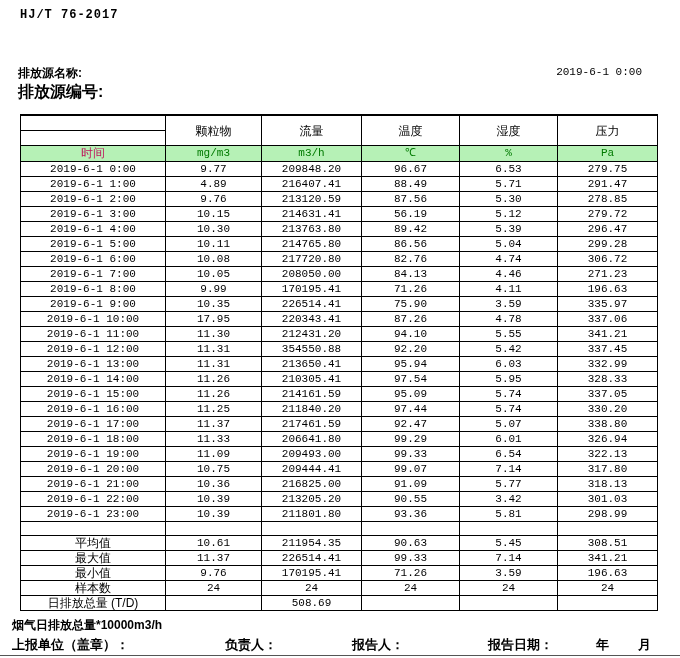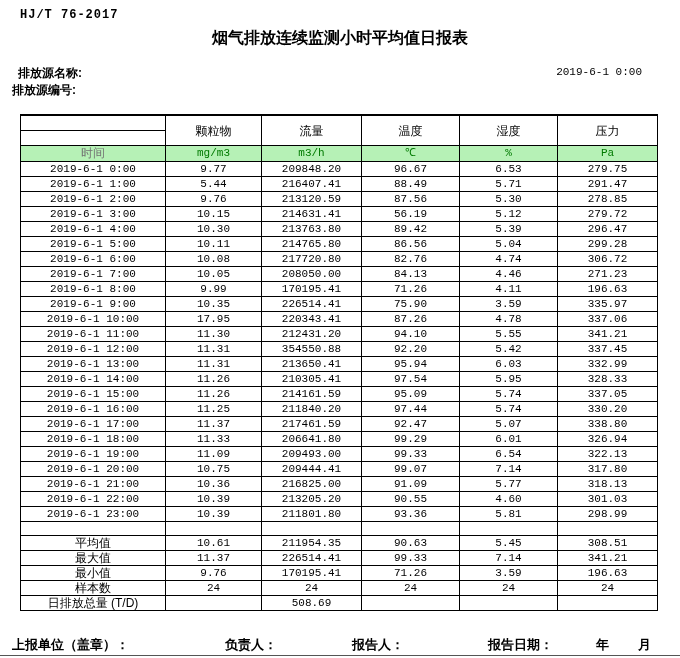--- a/index.html
+++ b/index.html
@@ -2,32 +2,32 @@
 <html><head>
 <meta charset="utf-8">
 <style>
   html,body{margin:0;padding:0;background:#fff;}
   body{font-family:"Liberation Sans","DejaVu Sans",sans-serif;color:#000;}
   #page{position:relative;width:680px;height:658px;background:#fff;overflow:hidden;}
 
   #doc-code{position:absolute;left:20px;top:8px;font-family:"Liberation Mono","DejaVu Sans Mono",monospace;font-weight:bold;font-size:12px;letter-spacing:1px;}
   #title{position:absolute;left:0;top:28px;width:100%;text-align:center;font-size:16px;font-weight:bold;}
   #source-name{position:absolute;left:18px;top:65px;font-size:12px;font-weight:bold;}
-  #source-id{position:absolute;left:12px;top:82px;font-size:12px;font-weight:bold;}
+  #source-id{position:absolute;left:18px;top:82px;font-size:16px;font-weight:bold;}
   #datetime{position:absolute;right:38px;top:66px;font-size:11px;font-family:"Liberation Mono","DejaVu Sans Mono",monospace;}
 
   table#report{position:absolute;left:20px;top:114px;border-collapse:collapse;table-layout:fixed;width:637px;
     font-family:"Liberation Mono","DejaVu Sans Mono",monospace;font-size:11px;border-radius:16px;}
   table#report{border:1px solid #000;border-top:2px solid #000;}
   #report td,#report th{border:1px solid #000;text-align:center;padding:0;height:14px;line-height:14px;
     overflow:hidden;white-space:nowrap;font-weight:normal;}
   #report thead th{font-family:"Liberation Sans","DejaVu Sans",sans-serif;font-size:12px;}
   #report tr.unit-row td{background:#b6f1b6;height:15px;line-height:15px;}
   #report tr.unit-row td.unit{color:#007a00;}
-  #report tr.unit-row td.time-head{font-family:"Liberation Sans","DejaVu Sans",sans-serif;font-size:12px;color:#737373;}
+  #report tr.unit-row td.time-head{font-family:"Liberation Sans","DejaVu Sans",sans-serif;font-size:12px;color:#be185d;}
   #report tbody td{height:14px;}
   #report tr.spacer td{height:13px;}
   #report .sum-label{font-family:"Liberation Sans","DejaVu Sans",sans-serif;font-size:12px;}
 
   #footer-note{position:absolute;left:12px;top:617px;font-size:12px;font-weight:bold;}
   #signature-line{position:absolute;left:0;top:636px;width:680px;font-size:13px;font-weight:bold;}
   #signature-line span{position:absolute;white-space:nowrap;}
   #sig-unit{left:12px;}
   #sig-resp{left:225px;}
   #sig-reporter{left:352px;}
@@ -35,21 +35,20 @@
   #sig-year{left:596px;}
   #sig-month{left:638px;}
   #bottom-rule{position:absolute;left:0;top:655px;width:680px;border-top:1px solid #555;}
 </style>
 </head>
 <body>
 
 <div id="page">
 
   <div id="doc-code">HJ/T  76-2017</div>
-  <div id="title">烟气排放连续监测小时平均值日报表</div>
   <div id="source-name">排放源名称:</div>
   <div id="source-id">排放源编号:</div>
   <div id="datetime">2019-6-1  0:00</div>
 
   <table id="report">
     <colgroup>
       <col style="width:145px">
         <col style="width:96px">
         <col style="width:100px">
       <col style="width:98px">
@@ -81,21 +80,21 @@
         <tr>
           <td>2019-6-1 0:00</td>
           <td>9.77</td>
           <td>209848.20</td>
           <td>96.67</td>
           <td>6.53</td>
           <td>279.75</td>
         </tr>
         <tr>
           <td>2019-6-1 1:00</td>
-          <td>5.44</td>
+          <td>4.89</td>
           <td>216407.41</td>
           <td>88.49</td>
           <td>5.71</td>
           <td>291.47</td>
         </tr>
         <tr>
           <td>2019-6-1 2:00</td>
           <td>9.76</td>
           <td>213120.59</td>
           <td>87.56</td>
@@ -252,21 +251,21 @@
           <td>216825.00</td>
           <td>91.09</td>
           <td>5.77</td>
           <td>318.13</td>
         </tr>
         <tr>
           <td>2019-6-1 22:00</td>
           <td>10.39</td>
           <td>213205.20</td>
           <td>90.55</td>
-          <td>4.60</td>
+          <td>3.42</td>
           <td>301.03</td>
         </tr>
         <tr>
           <td>2019-6-1 23:00</td>
           <td>10.39</td>
           <td>211801.80</td>
           <td>93.36</td>
           <td>5.81</td>
           <td>298.99</td>
         </tr>
@@ -316,20 +315,21 @@
           <td class="sum-label">日排放总量 (T/D)</td>
           <td></td>
           <td>508.69</td>
           <td></td>
           <td></td>
           <td></td>
         </tr>
       </tbody>
   </table>
 
+  <div id="footer-note">烟气日排放总量*10000m3/h</div>
 
   <div id="signature-line">
     <span id="sig-unit">上报单位（盖章）：</span>
     <span id="sig-resp">负责人：</span>
     <span id="sig-reporter">报告人：</span>
     <span id="sig-date">报告日期：</span>
     <span id="sig-year">年</span>
     <span id="sig-month">月</span>
   </div>
 

